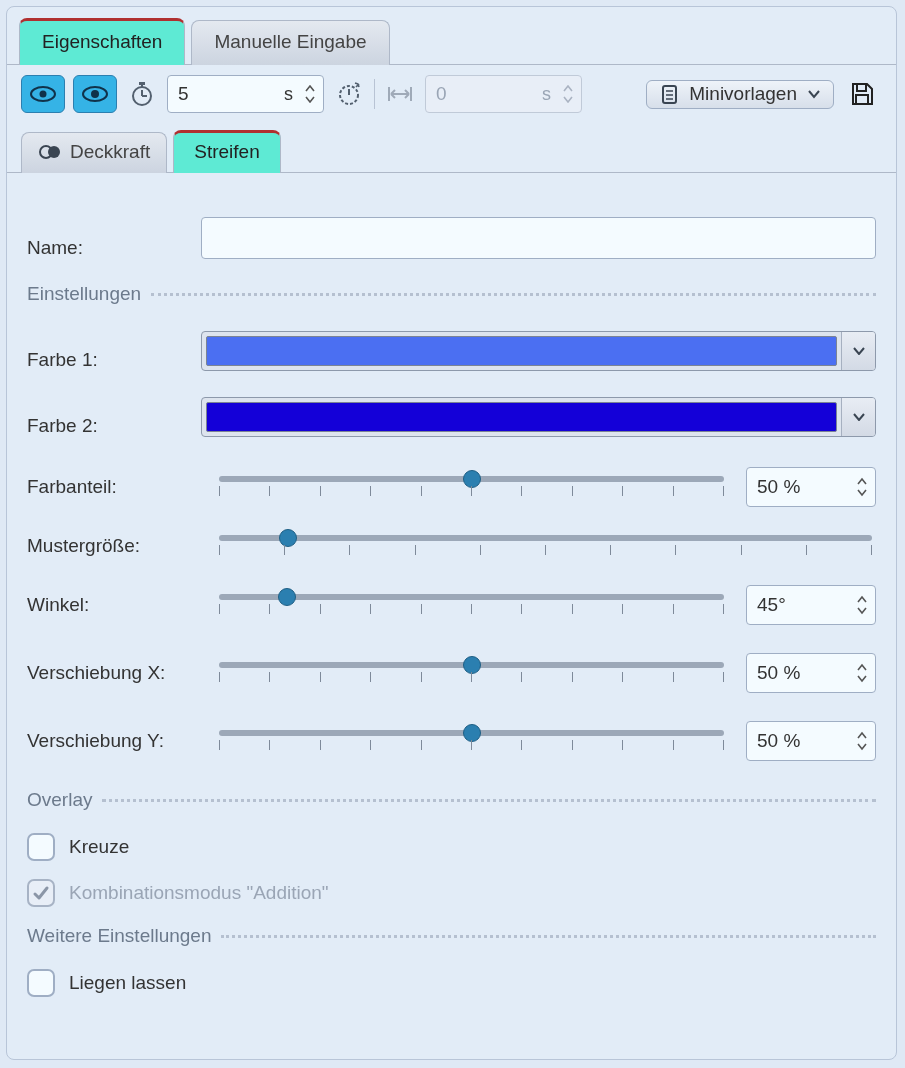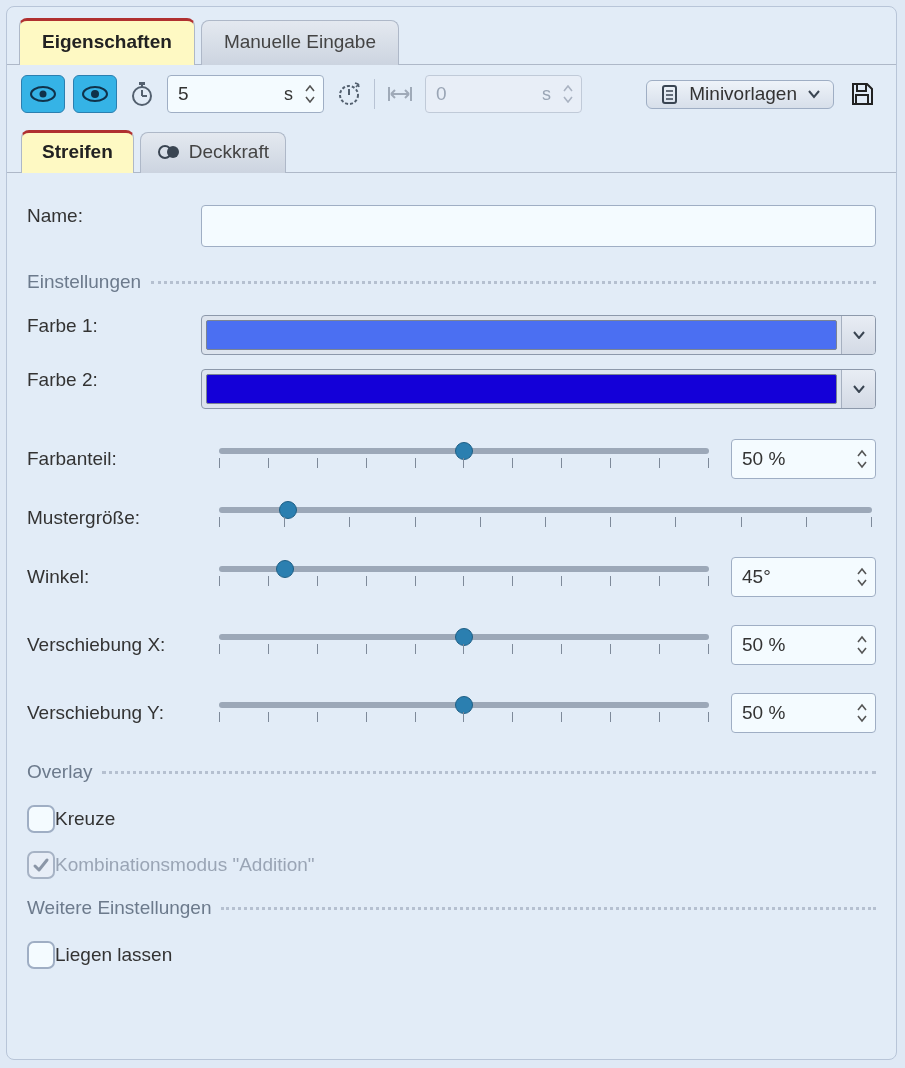--- a/index.html
+++ b/index.html
@@ -33,24 +33,24 @@
     border: 1px solid #aeb8c8;
     border-bottom: none;
     border-radius: 8px 8px 0 0;
     background: linear-gradient(#e4e9f0, #ccd4e0);
     color: #444;
     cursor: pointer;
     position: relative;
     top: 1px;
   }
   .tab.active {
-    background: #fef9c3;
+    background: #5eead4;
     border-top: 3px solid #b03030;
     color: #222;
-    font-weight: 700;
+    font-weight: 400;
   }
   
   .toolbar {
     display: flex;
     align-items: center;
     gap: 8px;
     padding: 10px 14px;
   }
   .btn-icon {
     width: 44px; height: 38px;
@@ -96,22 +96,22 @@
   .divider-v { width:1px; height:30px; background:#b8c3d4; }
   
   .subtabrow {
     display: flex; align-items: flex-end; gap: 6px;
     padding: 6px 14px 0 14px;
     border-bottom: 1px solid #aeb8c8;
   }
   
   .content { padding: 18px 20px; }
   .formrow {
-    display: flex; align-items: flex-start; gap: 4px;
-    margin: 14px 0 24px 0;
+    display: flex; align-items: flex-end; gap: 4px;
+    margin: 26px 0 24px 0;
   }
   .formrow .lbl { width: 170px; }
   .textinput {
     flex: 1; height: 42px;
     border: 1px solid #9faec4; border-radius: 4px;
     background: #f4fbff; padding: 0 10px;
     font-size: 19px;
   }
   .section-head {
     display: flex; align-items: center; gap: 10px;
@@ -147,28 +147,28 @@
     position:absolute; top:-6px; width:18px; height:18px;
     background:#2b7fb0; border:1px solid #1f5f85; border-radius:50%;
     transform: translateX(-50%);
   }
   .ticks {
     position:absolute; left:4px; right:4px; top:10px; height:14px;
     display:flex; justify-content:space-between;
   }
   .tick { width:1px; height:10px; background:#7e8a9a; }
   .valbox {
-    width: 145px; height: 40px;
+    width: 130px; height: 40px;
     border: 1px solid #9faec4; border-radius:4px;
     background:#f4fbff; display:flex; align-items:center;
     padding: 0 6px 0 10px; gap:4px;
   }
   .valbox .val { flex:1; }
   
-  .checkrow { display:flex; align-items:center; margin: 10px 0 18px 0; }
+  .checkrow { display:flex; align-items:center; gap:14px; margin: 10px 0 18px 0; }
   .chk {
     width:28px; height:28px; border:2px solid #9faec4; border-radius:7px;
     background:#f4fbff; display:flex; align-items:center; justify-content:center;
     cursor:pointer;
   }
   .chk.checked { background:#e8eef7; border-color:#a7b3c5; }
   .chk svg { width:18px; height:18px; }
   .disabled-text { color:#9aa5b5; }
   svg { display:block; }
 </style>
@@ -273,29 +273,29 @@
     <div class="btn-icon flat" style="width:40px">
       <svg width="26" height="26" viewBox="0 0 26 26">
         <path d="M4 3 h14 l5 5 v15 h-19 z" fill="none" stroke="#222" stroke-width="2"></path>
         <rect x="8" y="3" width="9" height="7" fill="none" stroke="#222" stroke-width="2"></rect>
         <rect x="7" y="14" width="12" height="9" fill="none" stroke="#222" stroke-width="2"></rect>
       </svg>
     </div>
   </div>
 
   <div class="subtabrow">
-    <div class="tab active" style="padding:8px 20px 10px">
-      <span>Streifen</span>
-    </div>
     <div class="tab" style="padding:8px 16px 10px; display:flex; align-items:center; gap:8px">
       <svg width="24" height="18" viewBox="0 0 24 18">
         <circle cx="8" cy="9" r="6" fill="none" stroke="#3a4552" stroke-width="2"></circle>
         <circle cx="16" cy="9" r="6" fill="#3a4552"></circle>
       </svg>
       <span>Deckkraft</span>
+    </div>
+    <div class="tab active" style="padding:8px 20px 10px">
+      <span>Streifen</span>
     </div>
   </div>
 
   <div class="content">
 
     <div class="formrow">
       <span class="lbl">Name:</span>
       <input class="textinput" value="" style="">
     </div>
 

